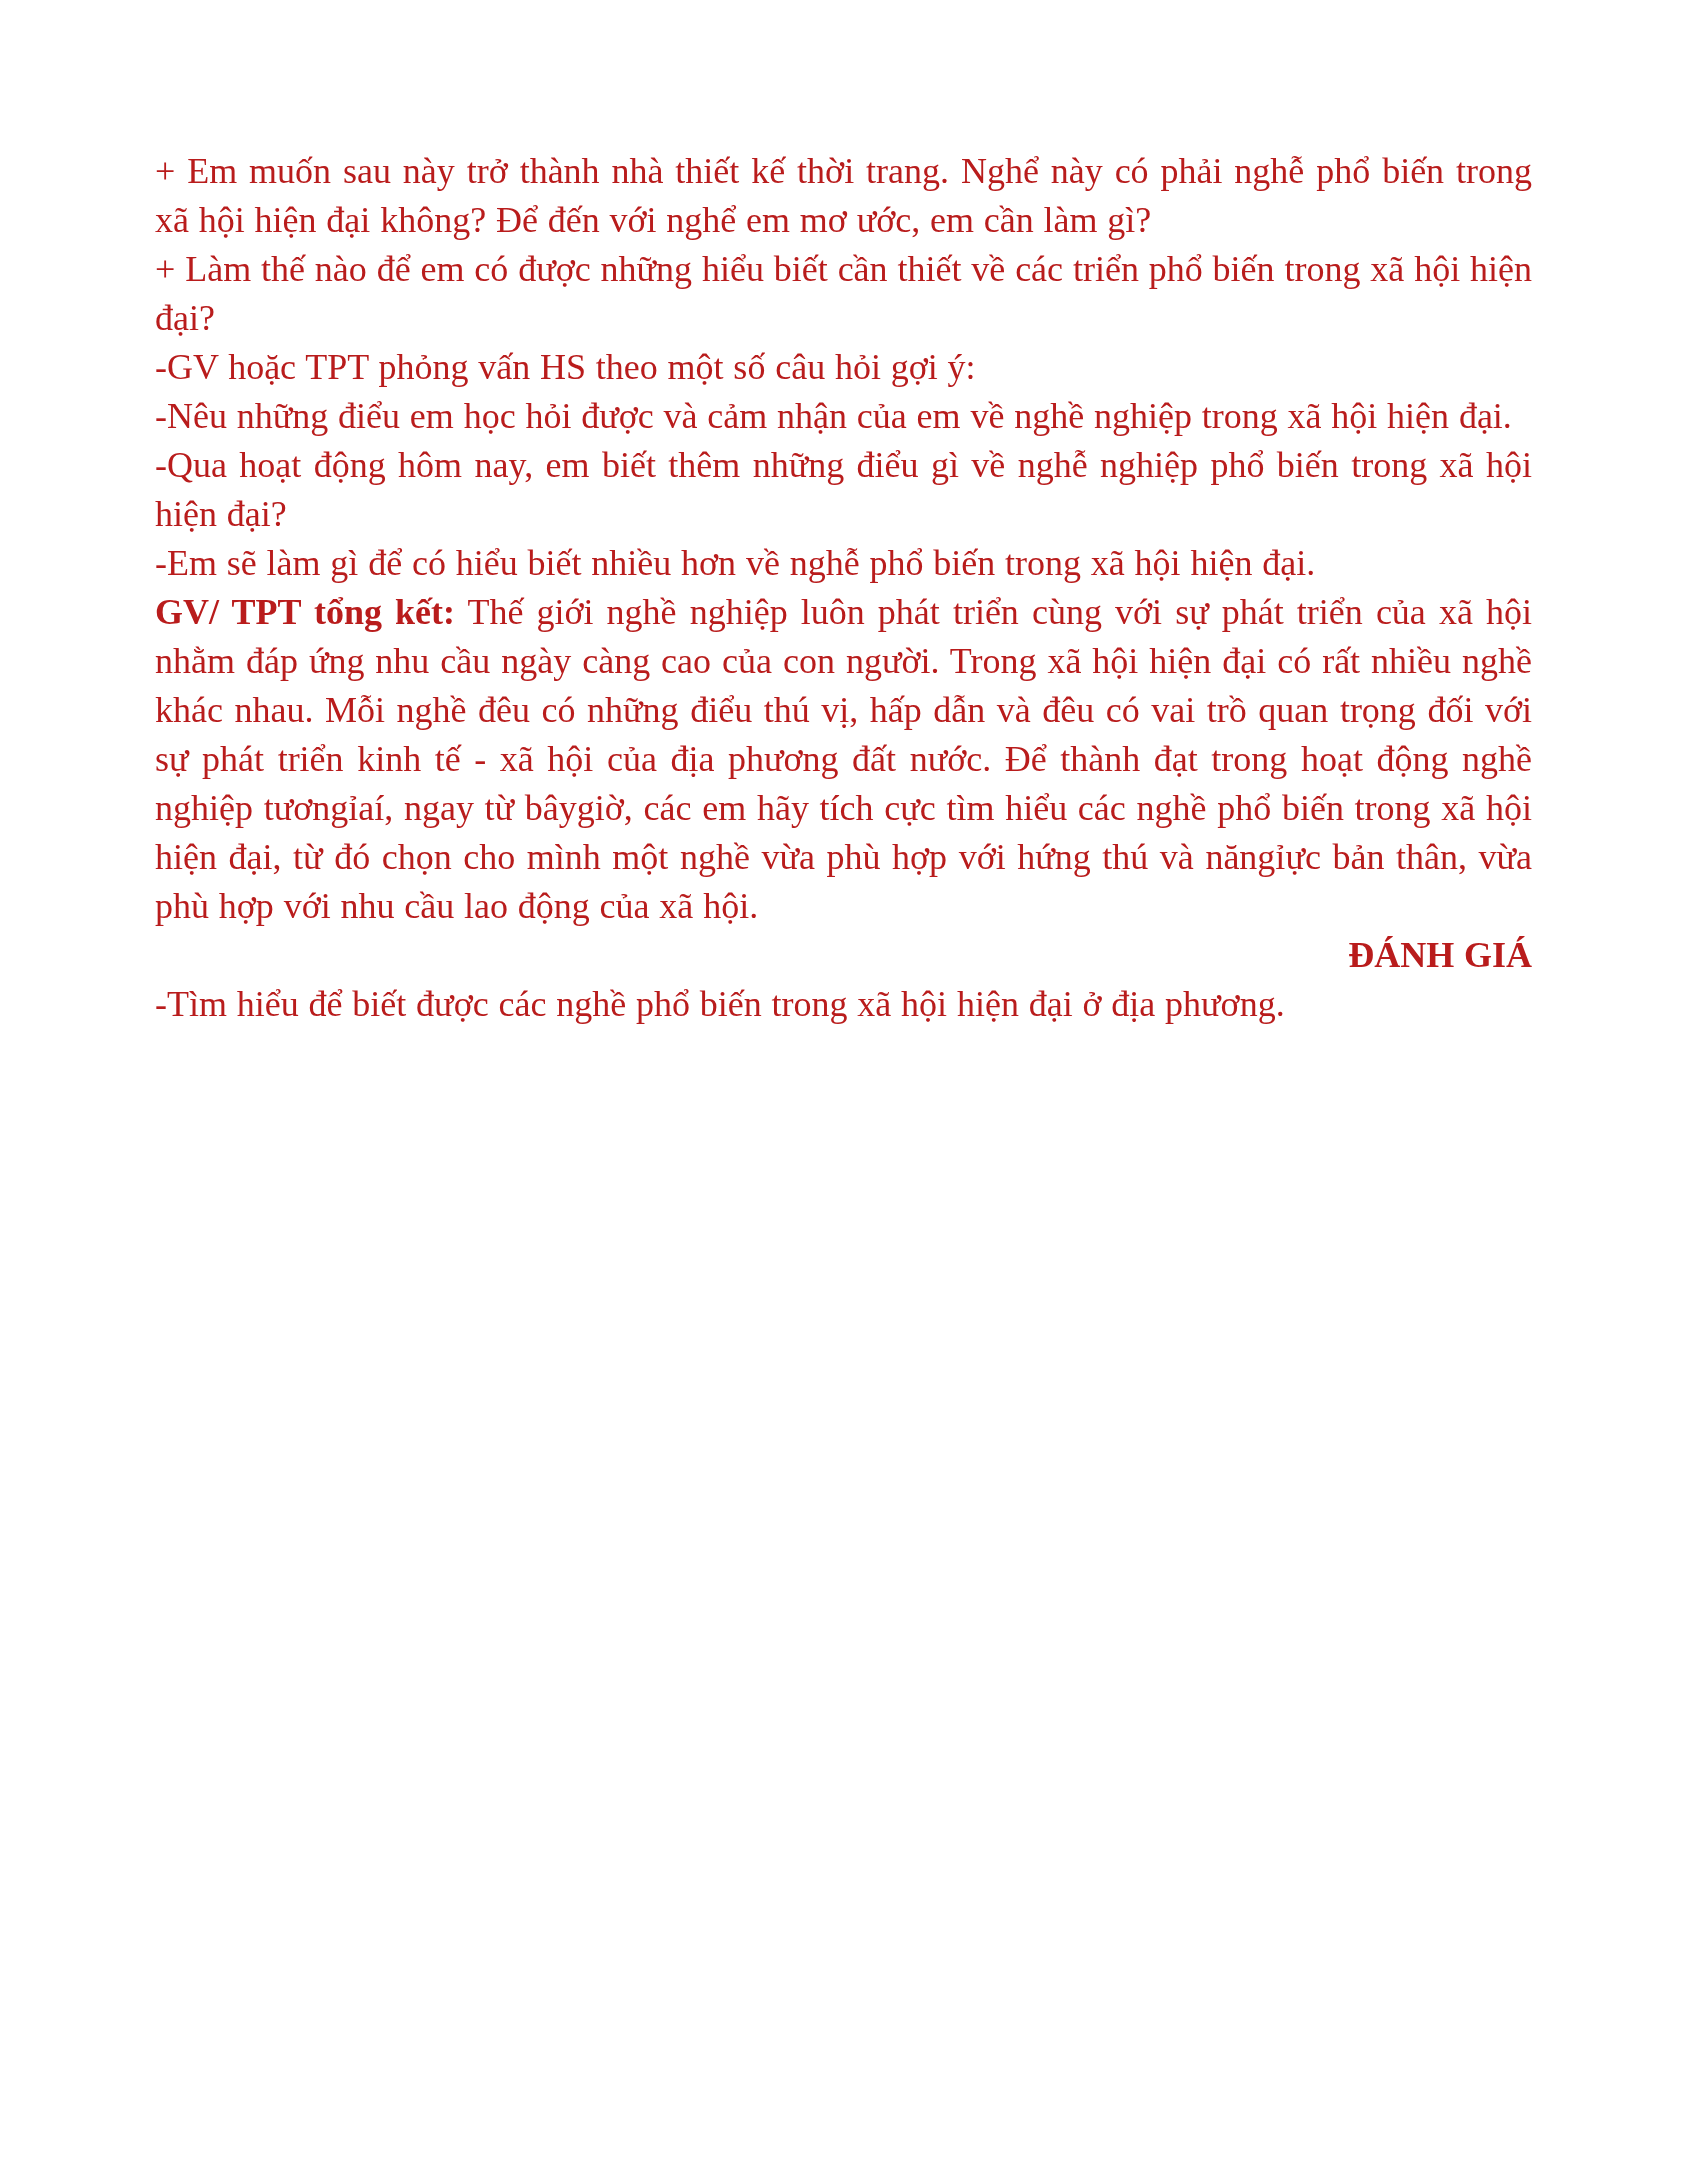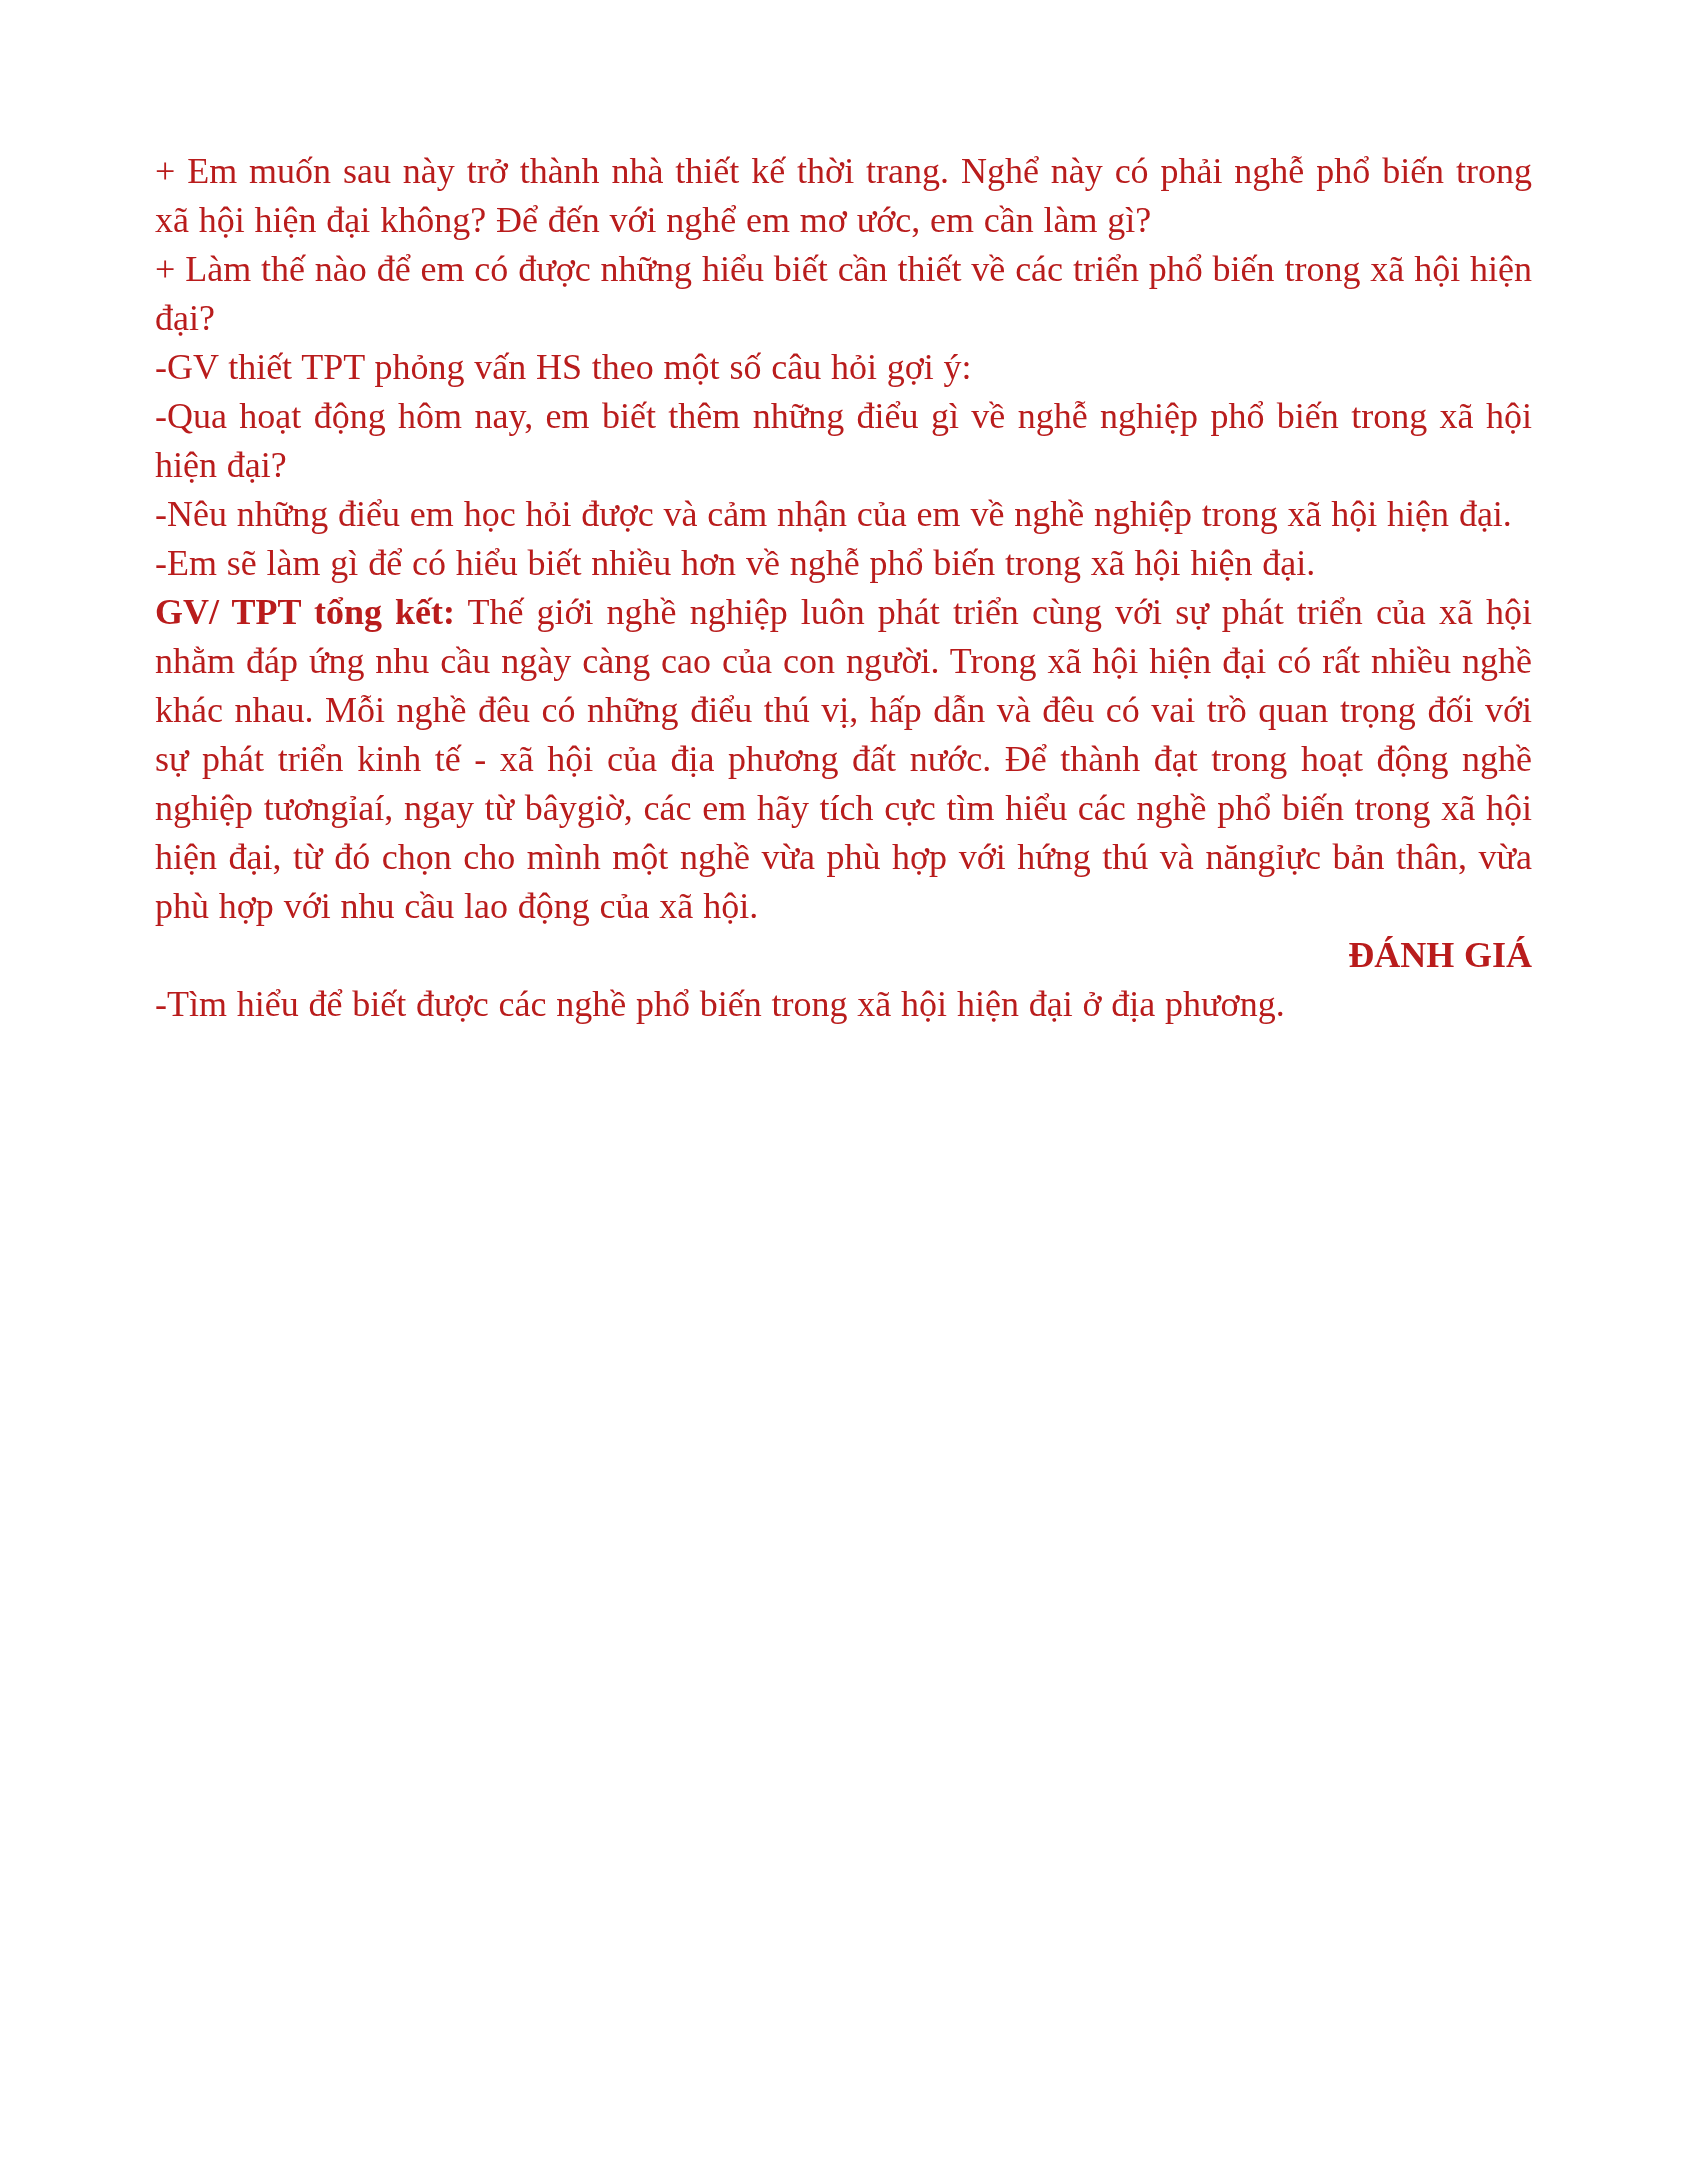--- a/index.html
+++ b/index.html
@@ -37,25 +37,25 @@
 </style>
 </head>
 <body>
 
 <div class="page">
 
   <p class="para">+ Em muốn sau này trở thành nhà thiết kế thời trang. Nghể này có phải nghễ phổ biến trong xã hội hiện đại không? Để đến với nghể em mơ ước, em cần làm gì?</p>
 
   <p class="para">+ Làm thế nào để em có được những hiểu biết cần thiết về các triển phổ biến trong xã hội hiện đại?</p>
 
-  <p class="para">-GV thiết TPT phỏng vấn HS theo một số câu hỏi gợi ý:</p>
+  <p class="para">-GV hoặc TPT phỏng vấn HS theo một số câu hỏi gợi ý:</p>
+
+  <p class="para">-Nêu những điểu em học hỏi được và cảm nhận của em về nghề nghiệp trong xã hội hiện đại.</p>
 
   <p class="para">-Qua hoạt động hôm nay, em biết thêm những điểu gì về nghễ nghiệp phổ biến trong xã hội hiện đại?</p>
-
-  <p class="para">-Nêu những điểu em học hỏi được và cảm nhận của em về nghề nghiệp trong xã hội hiện đại.</p>
 
   <p class="para">-Em sẽ làm gì để có hiểu biết nhiều hơn về nghễ phổ biến trong xã hội hiện đại.</p>
 
   <p class="para"><strong class="lead-bold">GV/ TPT tổng kết:</strong><span> Thế giới nghề nghiệp luôn phát triển cùng với sự phát triển của xã hội nhằm đáp ứng nhu cầu ngày càng cao của con người. Trong xã hội hiện đại có rất nhiều nghề khác nhau. Mỗi nghề đêu có những điểu thú vị, hấp dẫn và đêu có vai trồ quan trọng đối với sự phát triển kinh tế - xã hội của địa phương đất nước. Để thành đạt trong hoạt động nghề nghiệp tươngỉaí, ngay từ bâygiờ, các em hãy tích cực tìm hiểu các nghề phổ biến trong xã hội hiện đại, từ đó chọn cho mình một nghề vừa phù hợp với hứng thú và năngỉực bản thân, vừa phù hợp với nhu cầu lao động của xã hội.</span></p>
 
   <p class="para heading">ĐÁNH GIÁ</p>
 
 
 
   <p class="para">-Tìm hiểu để biết được các nghề phổ biến trong xã hội hiện đại ở địa phương.</p>

